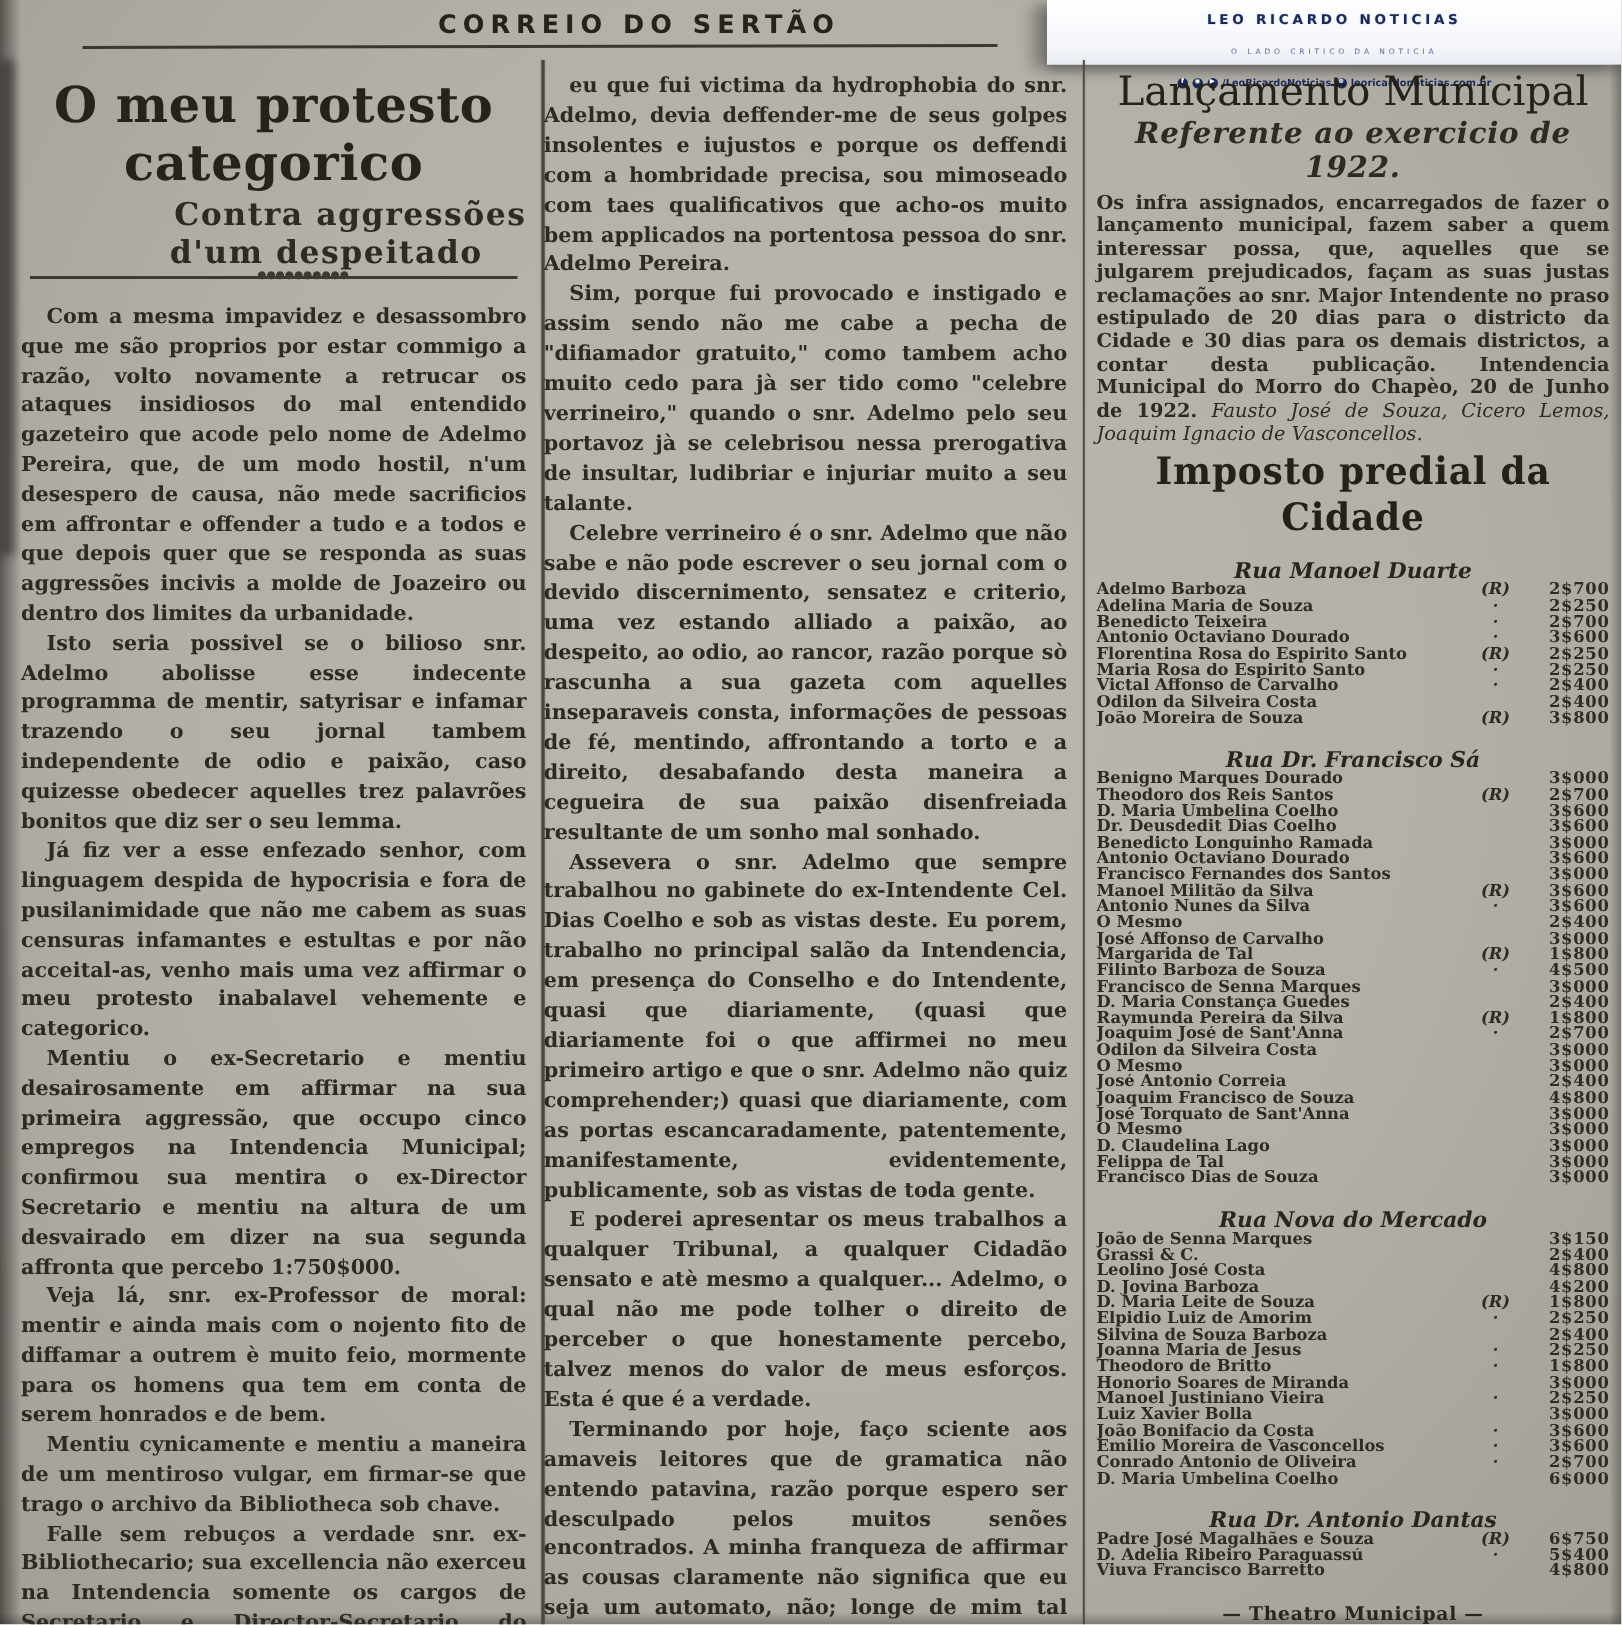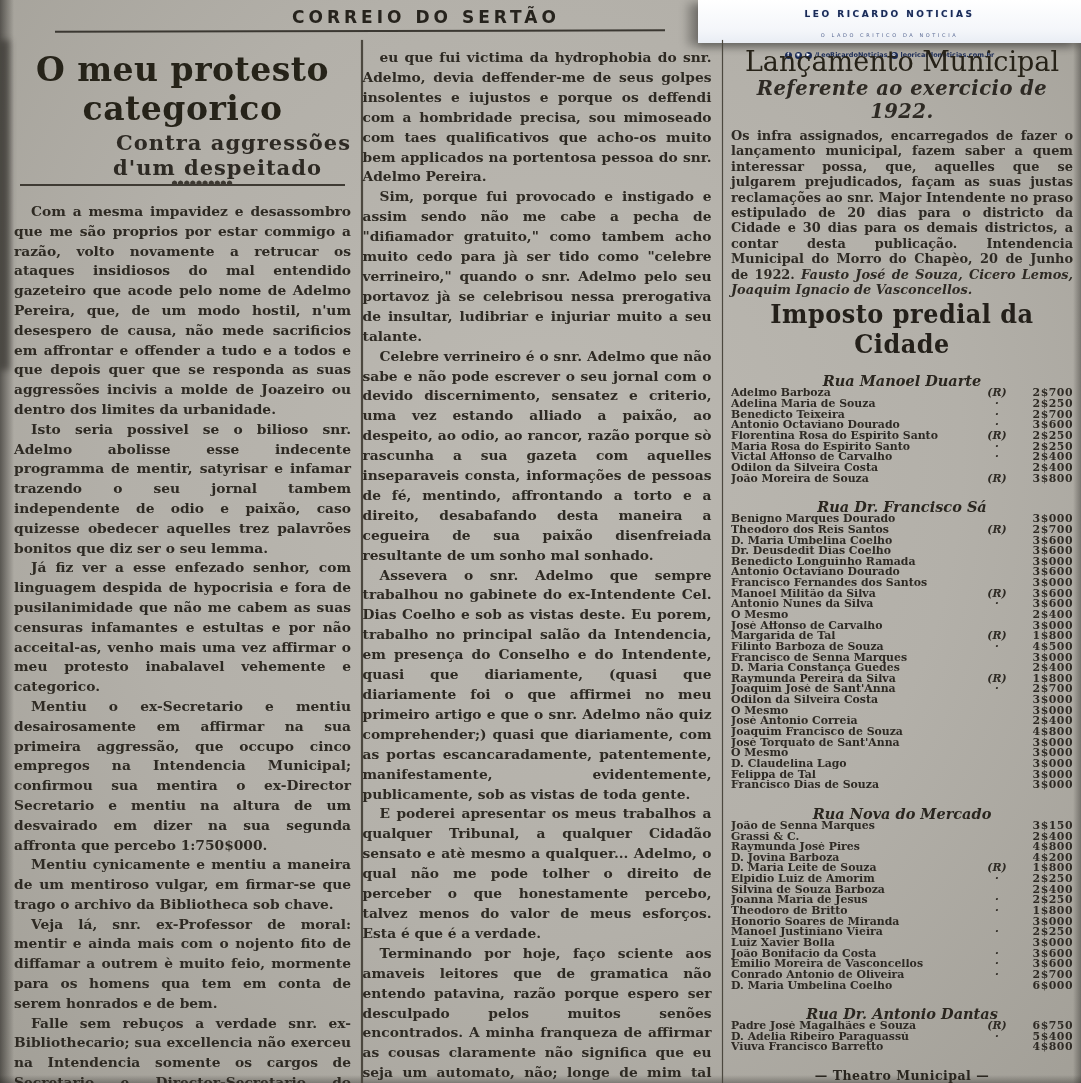--- a/index.html
+++ b/index.html
@@ -108,21 +108,21 @@
     font-size:27px;font-weight:normal;color:#262218;
   }
   .mun-sub{
     margin:0;text-align:center;
     font-size:19.5px;font-weight:bold;font-style:italic;letter-spacing:.5px;
   }
   .mun-intro{
     margin:5px 0 0 0;text-align:justify;
     font-size:12.9px;line-height:15.4px;font-weight:700;
   }
-  .mun-intro i{font-weight:700;}
+  .mun-intro i{font-weight:400;}
   .list-title{
     margin:3px 0 1px 0;text-align:center;
     font-size:24px;font-weight:900;letter-spacing:.5px;color:#24201a;
     transform:scaleY(1.05);
   }
   .street{
     text-align:center;font-style:italic;font-weight:bold;
     font-size:14.5px;line-height:14px;height:14px;color:#2a261f;margin-top:16px;
   }
   .street.plain{font-style:normal;font-size:12.5px;letter-spacing:.5px;}
@@ -173,22 +173,22 @@
     <div class="col col-left">
       <h1 class="art-title">O meu protesto categorico</h1>
       <h2 class="art-sub1">Contra aggressões</h2>
       <h2 class="art-sub2">d'um despeitado</h2>
       <div class="ornament"></div>
       <div>
           <p class="para">Com a mesma impavidez e desassombro que me são proprios por estar commigo a razão, volto novamente a retrucar os ataques insidiosos do mal entendido gazeteiro que acode pelo nome de Adelmo Pereira, que, de um modo hostil, n'um desespero de causa, não mede sacrificios em affrontar e offender a tudo e a todos e que depois quer que se responda as suas aggressões incivis a molde de Joazeiro ou dentro dos limites da urbanidade.</p>
           <p class="para">Isto seria possivel se o bilioso snr. Adelmo abolisse esse indecente programma de mentir, satyrisar e infamar trazendo o seu jornal tambem independente de odio e paixão, caso quizesse obedecer aquelles trez palavrões bonitos que diz ser o seu lemma.</p>
           <p class="para">Já fiz ver a esse enfezado senhor, com linguagem despida de hypocrisia e fora de pusilanimidade que não me cabem as suas censuras infamantes e estultas e por não acceital-as, venho mais uma vez affirmar o meu protesto inabalavel vehemente e categorico.</p>
           <p class="para">Mentiu o ex-Secretario e mentiu desairosamente em affirmar na sua primeira aggressão, que occupo cinco empregos na Intendencia Municipal; confirmou sua mentira o ex-Director Secretario e mentiu na altura de um desvairado em dizer na sua segunda affronta que percebo 1:750$000.</p>
+          <p class="para">Veja lá, snr. ex-Professor de moral: mentir e ainda mais com o nojento fito de diffamar a outrem è muito feio, mormente para os homens qua tem em conta de serem honrados e de bem.</p>
           <p class="para">Mentiu cynicamente e mentiu a maneira de um mentiroso vulgar, em firmar-se que trago o archivo da Bibliotheca sob chave.</p>
-          <p class="para">Veja lá, snr. ex-Professor de moral: mentir e ainda mais com o nojento fito de diffamar a outrem è muito feio, mormente para os homens qua tem em conta de serem honrados e de bem.</p>
           <p class="para">Falle sem rebuços a verdade snr. ex-Bibliothecario; sua excellencia não exerceu na Intendencia somente os cargos de Secretario e Director-Secretario do Conselho. Lembrai-vos que "a verdade nùa e simples vale mais do que a mentira ornada das mais bellas flores."</p>
         </div>
     </div>
 
     <div class="col-rule"></div>
 
     <div class="col col-mid">
       <div>
           <p class="para">eu que fui victima da hydrophobia do snr. Adelmo, devia deffender-me de seus golpes insolentes e iujustos e porque os deffendi com a hombridade precisa, sou mimoseado com taes qualificativos que acho-os muito bem applicados na portentosa pessoa do snr. Adelmo Pereira.</p>
           <p class="para">Sim, porque fui provocado e instigado e assim sendo não me cabe a pecha de "difiamador gratuito," como tambem acho muito cedo para jà ser tido como "celebre verrineiro," quando o snr. Adelmo pelo seu portavoz jà se celebrisou nessa prerogativa de insultar, ludibriar e injuriar muito a seu talante.</p>
@@ -393,21 +393,21 @@
             <span class="tname">João de Senna Marques</span>
             <span class="tmark"></span>
             <span class="tvalue">3$150</span>
           </div>
           <div class="tax-row">
             <span class="tname">Grassi &amp; C.</span>
             <span class="tmark"></span>
             <span class="tvalue">2$400</span>
           </div>
           <div class="tax-row">
-            <span class="tname">Raymunda José Pires</span>
+            <span class="tname">Leolino José Costa</span>
             <span class="tmark"></span>
             <span class="tvalue">4$800</span>
           </div>
           <div class="tax-row">
             <span class="tname">D. Jovina Barboza</span>
             <span class="tmark"></span>
             <span class="tvalue">4$200</span>
           </div>
           <div class="tax-row">
             <span class="tname">D. Maria Leite de Souza</span>

